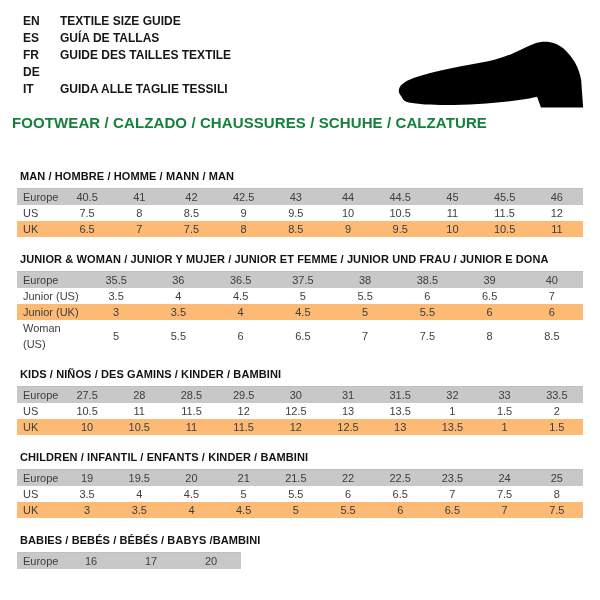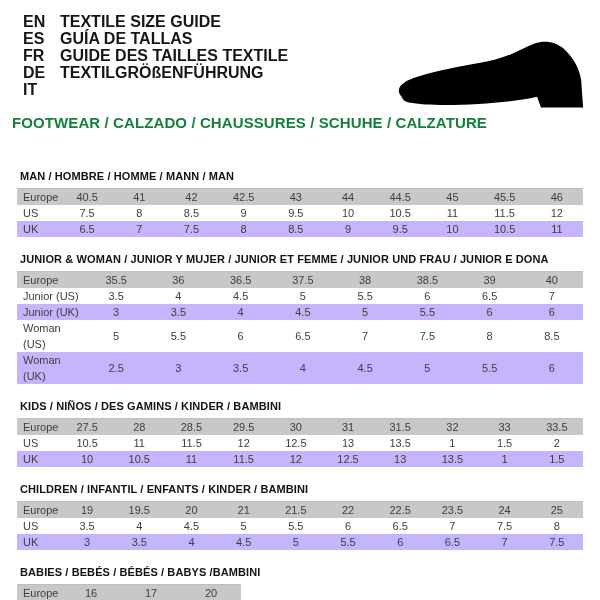--- a/index.html
+++ b/index.html
@@ -5,21 +5,21 @@
   html,body{margin:0;padding:0;}
   body{
     width:600px;height:600px;background:#ffffff;overflow:hidden;
     font-family:"Liberation Sans", sans-serif;
     -webkit-font-smoothing:antialiased;
   }
   .page{position:relative;width:600px;height:600px;}
 
   
   .lang-block{margin:13px 0 0 23px;}
-  .lang-row{display:flex;line-height:17px;font-size:16px;font-weight:bold;color:#161616;}
+  .lang-row{display:flex;line-height:17px;font-size:12px;font-weight:bold;color:#161616;}
   .lang-code{width:37px;flex:0 0 37px;}
   .footwear-line{
     margin:16px 0 0 12px;font-size:15px;font-weight:bold;color:#15803d;
     letter-spacing:.1px;line-height:18px;
   }
 
   
   .shoe{position:absolute;left:393px;top:26px;width:196px;height:80px;}
   .shoe svg{width:100%;height:100%;display:block;}
 
@@ -32,21 +32,21 @@
   }
   table.size-table{
     border-collapse:collapse;table-layout:fixed;width:566px;
     font-size:11px;color:#3e3e3e;
   }
   .size-section.narrow table.size-table{width:224px;}
   .size-table td{height:16px;padding:0;line-height:16px;vertical-align:middle;}
   .size-table td.lbl{text-align:left;padding-left:6px;}
   .size-table td.val{text-align:center;}
   .size-table tr.head td{background:#c8c8c8;border-top:1px solid #bfbfbf;}
-  .size-table tr.stripe td{background:#c4b5fd;margin-left:15px;}
+  .size-table tr.stripe td{background:#fdba74;margin-left:15px;}
 </style>
 </head>
 <body>
 
 <div class="page">
 
   <div class="lang-block">
       <div class="lang-row">
         <span class="lang-code">EN</span>
         <span class="lang-label">TEXTILE SIZE GUIDE</span>
@@ -54,24 +54,24 @@
       <div class="lang-row">
         <span class="lang-code">ES</span>
         <span class="lang-label">GUÍA DE TALLAS</span>
       </div>
       <div class="lang-row">
         <span class="lang-code">FR</span>
         <span class="lang-label">GUIDE DES TAILLES TEXTILE</span>
       </div>
       <div class="lang-row">
         <span class="lang-code">DE</span>
-        <span class="lang-label">TEXTILGRÖßENFÜHRUNG</span>
       </div>
       <div class="lang-row">
         <span class="lang-code">IT</span>
+        <span class="lang-label">GUIDA ALLE TAGLIE TESSILI</span>
       </div>
     </div>
 
   <div class="footwear-line">FOOTWEAR / CALZADO / CHAUSSURES / SCHUHE / CALZATURE</div>
 
   <div class="shoe">
     <svg viewBox="0 0 200 80" preserveAspectRatio="xMidYMid meet" aria-hidden="true">
       <path fill="#000000" d="
         M 8,57
         C 3,51 7,44 21,39
@@ -200,31 +200,20 @@
               <td class="lbl">Woman (US)</td>
               <td class="val">5</td>
               <td class="val">5.5</td>
               <td class="val">6</td>
               <td class="val">6.5</td>
               <td class="val">7</td>
               <td class="val">7.5</td>
               <td class="val">8</td>
               <td class="val">8.5</td>
             </tr>
-            <tr class="stripe">
-              <td class="lbl">Woman (UK)</td>
-              <td class="val">2.5</td>
-              <td class="val">3</td>
-              <td class="val">3.5</td>
-              <td class="val">4</td>
-              <td class="val">4.5</td>
-              <td class="val">5</td>
-              <td class="val">5.5</td>
-              <td class="val">6</td>
-            </tr>
           </tbody>
         </table>
       </section>
       <section class="size-section">
         <h3 class="section-title">KIDS / NIÑOS / DES GAMINS / KINDER / BAMBINI</h3>
         <table class="size-table">
           <colgroup>
             <col style="width: 44px;">
             <col>
             <col>

